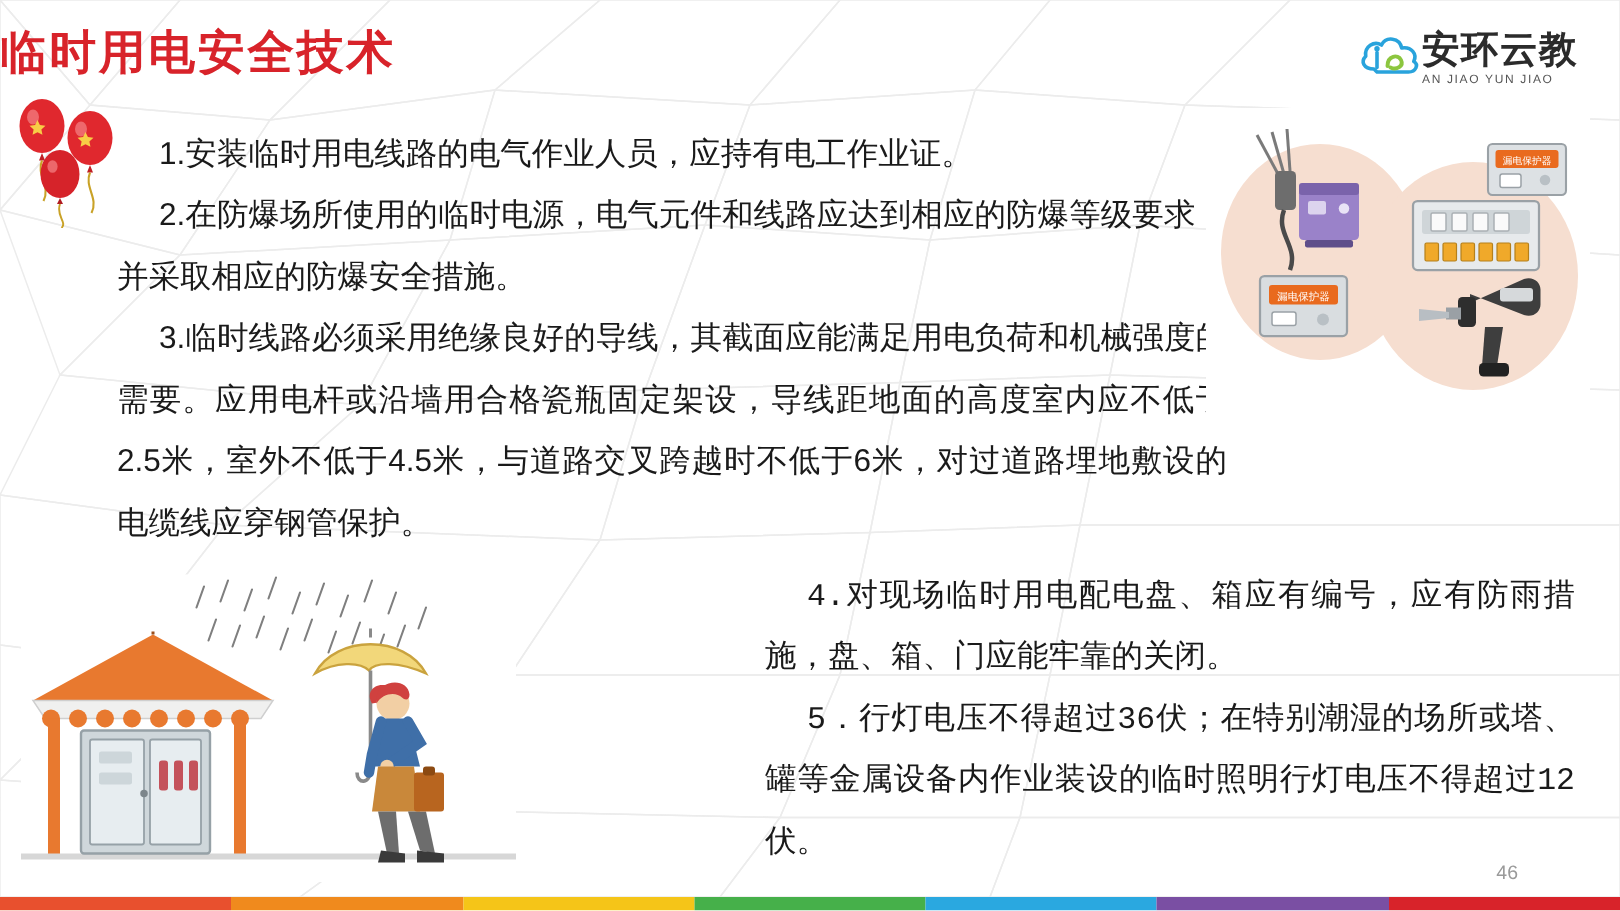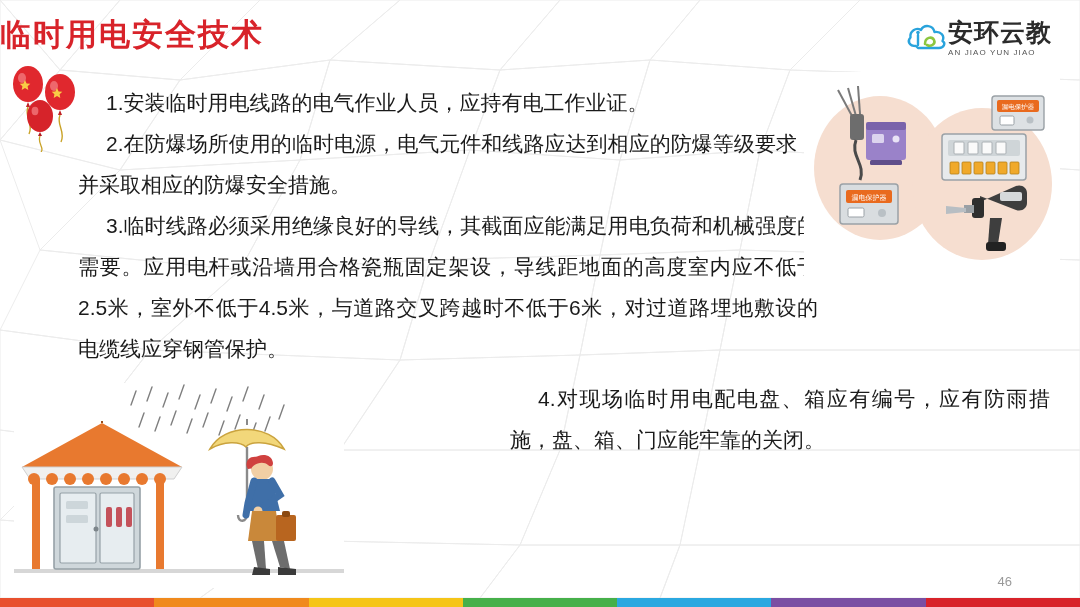--- a/index.html
+++ b/index.html
@@ -105,21 +105,21 @@
   }
 
   .body-text-2 {
     position: absolute;
     left: 510px;
     top: 378px;
     width: 540px;
     font-size: 21px;
     line-height: 41px;
     color: #1a1a1a;
-    font-family: Liberation Sans, sans-serif;
+    font-family: Liberation Mono, monospace;
   }
   .body-text-2 p {
     margin: 0;
     text-align: justify;
   }
 
   
   .photo-top {
     position: absolute;
     right: 20px;
@@ -258,20 +258,21 @@
   </div>
 
   <div class="body-text">
     <p class="p-indent">1.安装临时用电线路的电气作业人员，应持有电工作业证。</p>
     <p class="p-indent">2.在防爆场所使用的临时电源，电气元件和线路应达到相应的防爆等级要求，并采取相应的防爆安全措施。</p>
     <p class="p-indent">3.临时线路必须采用绝缘良好的导线，其截面应能满足用电负荷和机械强度的需要。应用电杆或沿墙用合格瓷瓶固定架设，导线距地面的高度室内应不低于2.5米，室外不低于4.5米，与道路交叉跨越时不低于6米，对过道路埋地敷设的电缆线应穿钢管保护。</p>
   </div>
 
   <div class="body-text-2">
     <p class="p-indent">4.对现场临时用电配电盘、箱应有编号，应有防雨措施，盘、箱、门应能牢靠的关闭。</p>
+    <p class="p-indent">5．行灯电压不得超过36伏；在特别潮湿的场所或塔、罐等金属设备内作业装设的临时照明行灯电压不得超过12伏。</p>
   </div>
 
   <div class="photo-top">
     <svg width="256" height="220" viewBox="0 0 256 220">
       <rect x="0" y="0" width="256" height="220" fill="#ffffff"></rect>
 
       <ellipse cx="76" cy="96" rx="66" ry="72" fill="#f6ded0"></ellipse>
 
       <ellipse cx="178" cy="112" rx="70" ry="76" fill="#f6ded0"></ellipse>
 

